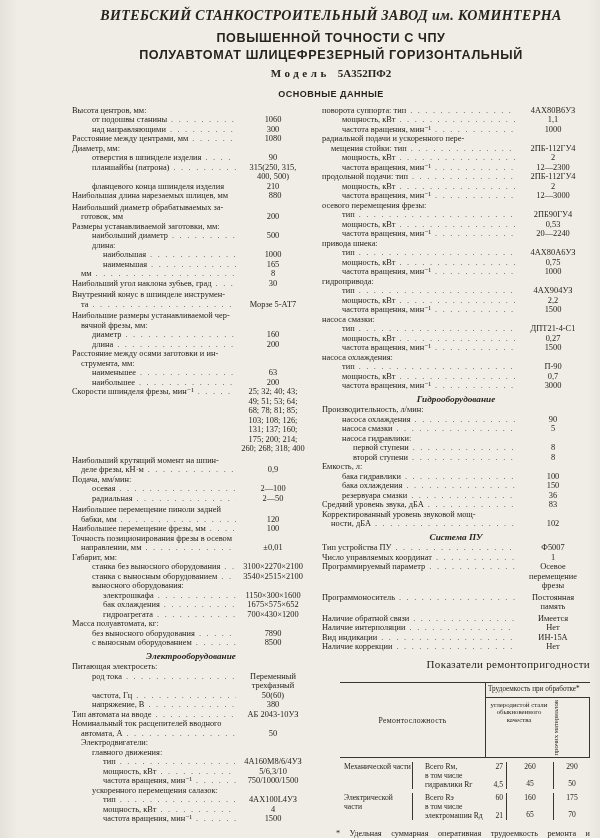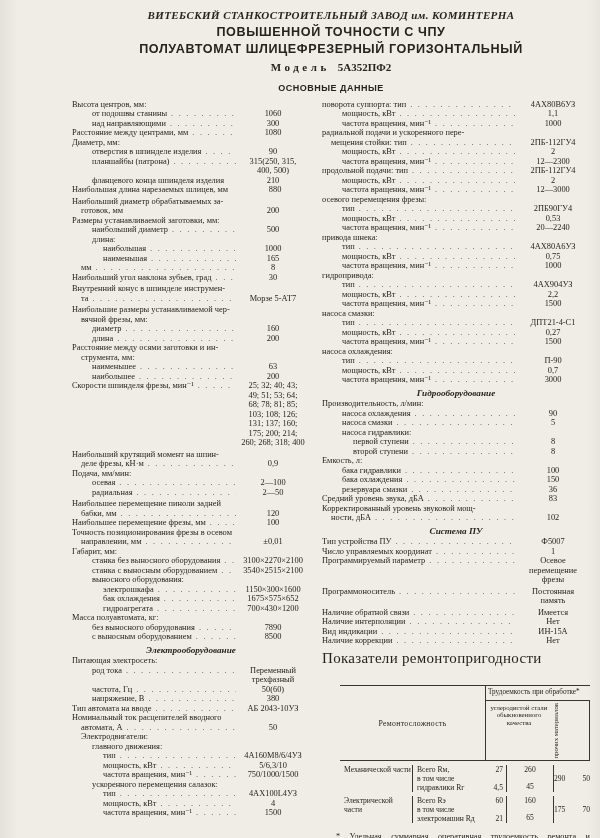--- a/index.html
+++ b/index.html
@@ -11,22 +11,22 @@
     position:relative; width:600px; height:838px; overflow:hidden;
     background:var(--paper);
     background-image:linear-gradient(90deg, rgba(0,0,0,.05), rgba(0,0,0,0) 18px),
                      linear-gradient(270deg, rgba(0,0,0,.03), rgba(0,0,0,0) 14px);
     color:var(--ink);
     font-family:"Liberation Serif","DejaVu Serif",serif;
     font-size:8.4px; line-height:9.5px;
     box-sizing:border-box; padding:9px 10px 6px 72px;
   }
   
-  .factory{ text-align:center; font-style:italic; font-weight:bold; font-size:11px;
-    letter-spacing:.4px; margin:2px 0 3px; }
+  .factory{ text-align:center; font-style:italic; font-weight:bold; font-size:14px;
+    letter-spacing:.4px; margin:2px 0 9px; }
   .big-title{ text-align:center; font-family:"Liberation Sans","DejaVu Sans",sans-serif;
     font-weight:bold; font-size:12.6px; line-height:17px; letter-spacing:.6px; }
   .model-line{ text-align:center; font-weight:bold; font-size:11px; margin-top:5px; }
   .model-word{ letter-spacing:3.5px; margin-right:8px; }
   .section-title{ text-align:center; font-family:"Liberation Sans","DejaVu Sans",sans-serif;
     font-weight:bold; font-size:9px; letter-spacing:.5px; margin:12px 0 6px; }
   
   .cols{ display:flex; gap:12px; }
   .col-l{ width:238px; flex:none; }
   .col-r{ flex:1; min-width:0; }
@@ -37,46 +37,46 @@
   .row.i3 .lbl{ padding-left:31px; }
   .row.sp{ margin-top:2px; }
   .dots{ flex:1 1 4px; min-width:4px; overflow:hidden; white-space:nowrap;
     letter-spacing:5.5px; padding:0 2px 0 4px; color:#45413a; }
   .dots.nd{ visibility:hidden; }
   .val{ flex:none; min-width:74px; max-width:150px; text-align:center;
     white-space:pre-line; }
   .row.h{ display:block; text-align:center; font-weight:bold; font-style:italic;
     font-size:9.2px; margin:4px 0 1px; }
   
-  .rt-title{ text-align:left; font-size:15px; margin:8px 0 22px; letter-spacing:.3px; }
+  .rt-title{ text-align:right; font-size:11px; margin:8px 0 13px; letter-spacing:.3px; }
   .rtable{ margin-left:18px; border-top:1px solid var(--rule); font-size:7.6px; line-height:9px; }
   .rt-head{ display:flex; border-bottom:1px solid var(--rule); }
   .rt-hl{ flex:1; display:flex; align-items:center; justify-content:center;
     font-size:7.8px; letter-spacing:.3px; }
   .rt-hr{ width:104px; flex:none; border-left:1px solid var(--rule); }
   .rt-hrt{ font-size:7.2px; line-height:8.6px; padding:2px 2px 3px;
     border-bottom:1px solid var(--rule); }
   .rt-subs{ display:flex; }
   .rt-s1{ width:66px; flex:none; box-sizing:border-box; text-align:center;
     font-size:6.8px; line-height:7.8px; padding:3px 2px; }
   .rt-s2{ flex:1; border-left:1px solid var(--rule); writing-mode:vertical-rl;
     transform:rotate(180deg); font-size:6.8px; line-height:8px; text-align:center;
     padding:2px 0; }
   .rt-block{ display:flex; align-items:stretch; padding-top:4px; }
   .rt-cat{ width:72px; flex:none; box-sizing:border-box; padding-left:4px; }
-  .rt-desc{ flex:1; min-width:0; border-left:1px solid var(--rule); padding-left:4px;
+  .rt-desc{ flex:1; min-width:0; border-left:1px solid var(--rule); padding-left:12px;
     display:flex; flex-direction:column; }
   .rt-line{ display:flex; align-items:flex-end; }
   .rt-line .t{ flex:1; padding-right:2px; }
   .rt-line .n{ flex:none; text-align:right; padding-right:3px; }
   .rt-c1{ width:46px; flex:none; border-left:1px solid var(--rule);
     display:flex; flex-direction:column; justify-content:space-between;
     align-items:center; padding:0 0 1px; }
   .rt-c2{ width:36px; flex:none; border-left:1px solid var(--rule);
-    display:flex; flex-direction:row; justify-content:space-between;
+    display:flex; flex-direction:column; justify-content:space-between;
     align-items:center; padding:0 0 1px; }
   .footnote{ margin-top:9px; font-size:8.2px; line-height:10.2px; text-align:justify;
     text-indent:14px; }
 </style>
 </head>
 <body>
 
 <div class="page">
   <div class="factory">ВИТЕБСКИЙ СТАНКОСТРОИТЕЛЬНЫЙ ЗАВОД им. КОМИНТЕРНА</div>
   <div class="big-title">ПОВЫШЕННОЙ ТОЧНОСТИ С ЧПУ</div>

